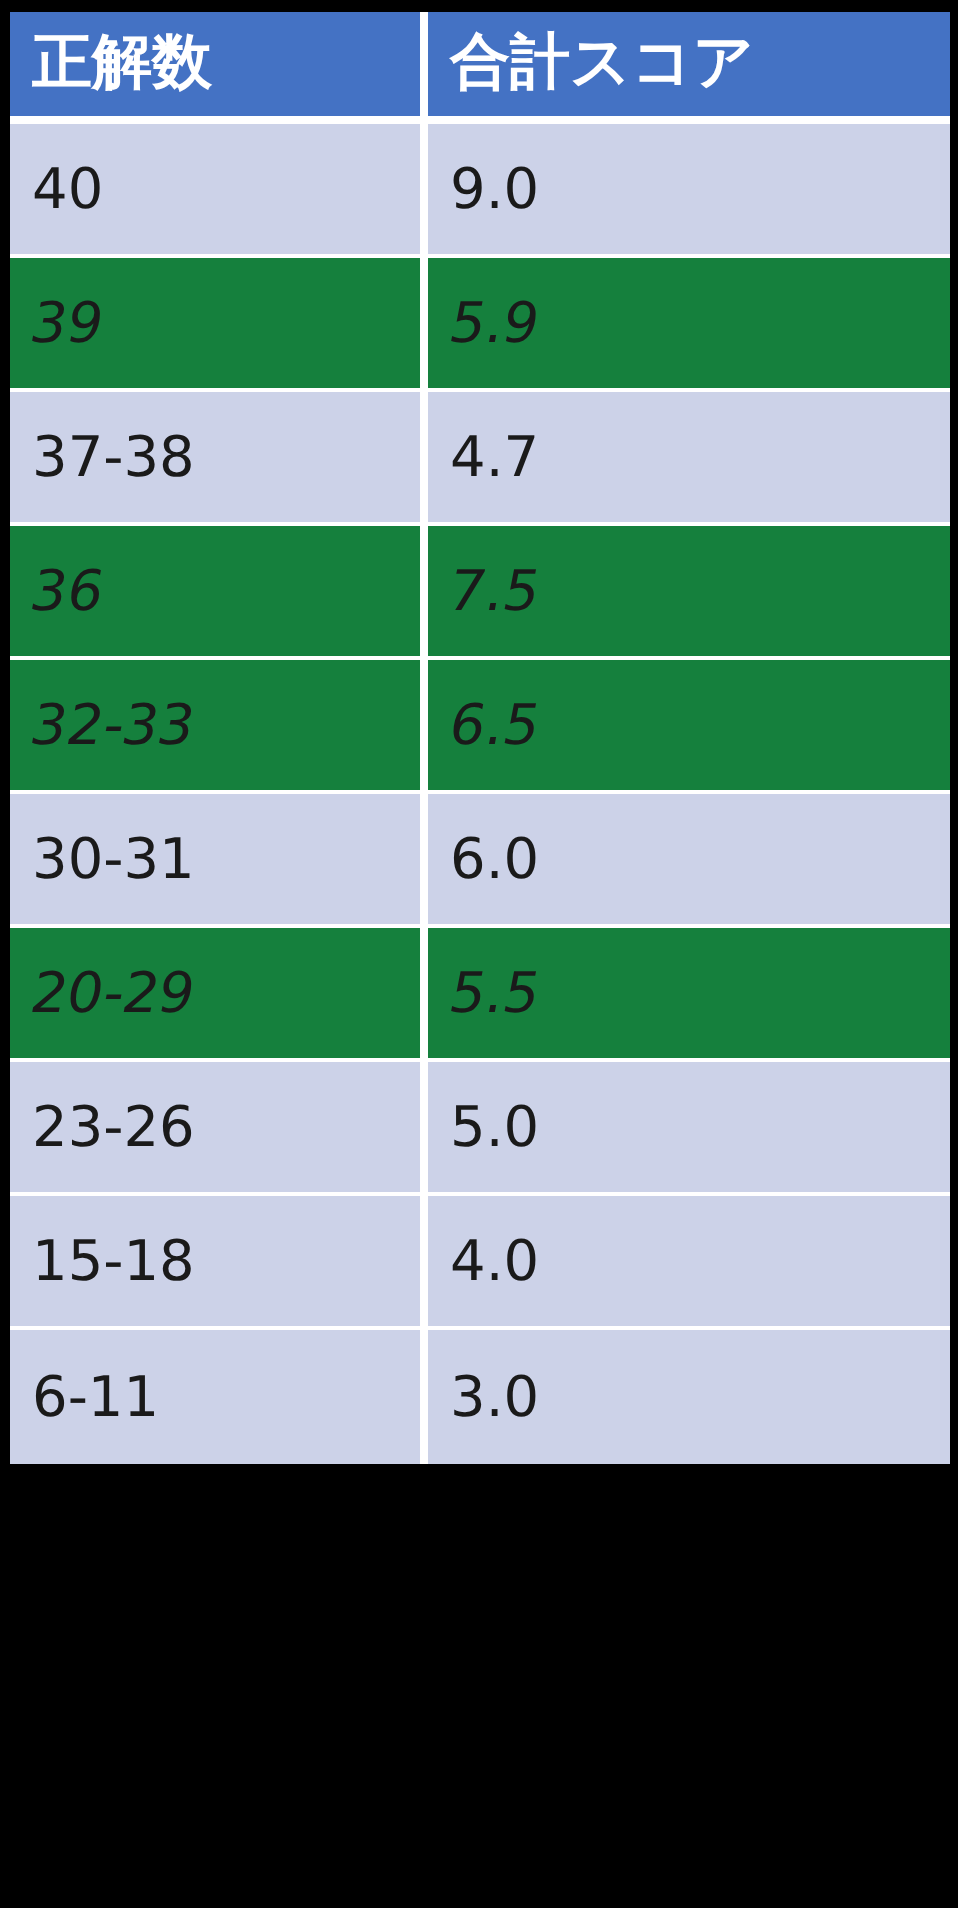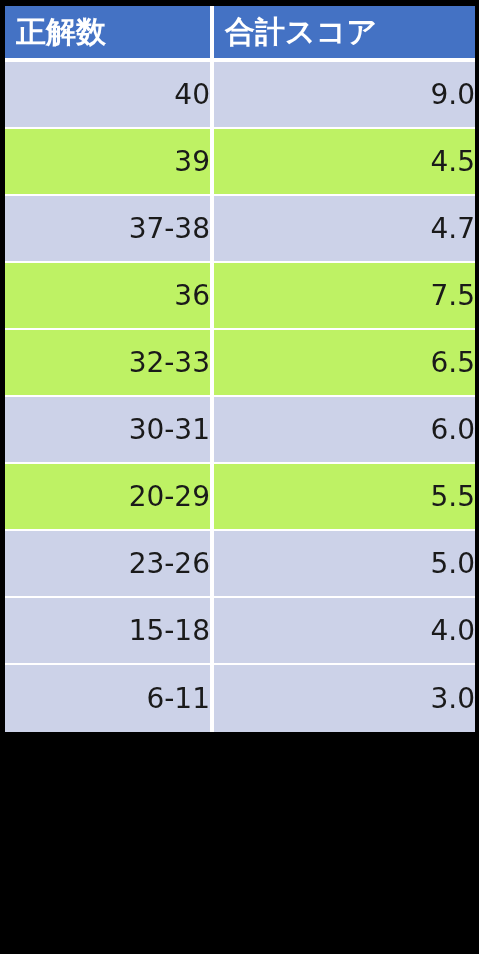--- a/index.html
+++ b/index.html
@@ -55,37 +55,37 @@
     white-space: nowrap;
   }
   .score-table thead th:last-child {
     border-right: 0;
   }
 
   .score-table tbody td {
     font-size: 28px;
     font-weight: 400;
     color: #1a1a1a;
-    text-align: right;
+    text-align: left;
     padding: 0 0 0 11px;
     height: 67px;
     box-sizing: border-box;
     vertical-align: middle;
     line-height: 1.0;
     border-right: 4px solid #ffffff;
     border-bottom: 2px solid #ffffff;
     white-space: nowrap;
   }
   .score-table tbody td:last-child {
     border-right: 0;
   }
 
   
   .score-table tbody tr.band-dark td  { background: #ccd2e8; }
-  .score-table tbody tr.band-light td { background: #bef264; }
+  .score-table tbody tr.band-light td { background: #15803d; font-style: italic; }
 
   .score-table tbody tr:last-child td { border-bottom: 0; }
 </style>
 </head>
 <body>
 
 <div class="canvas">
 
   <table class="score-table">
     <colgroup>
@@ -100,21 +100,21 @@
       </tr>
     </thead>
 
     <tbody>
       <tr class="band-dark">
         <td>40</td>
         <td>9.0</td>
       </tr>
       <tr class="band-light">
         <td>39</td>
-        <td>4.5</td>
+        <td>5.9</td>
       </tr>
       <tr class="band-dark">
         <td>37-38</td>
         <td>4.7</td>
       </tr>
       <tr class="band-light">
         <td>36</td>
         <td>7.5</td>
       </tr>
       <tr class="band-light">

